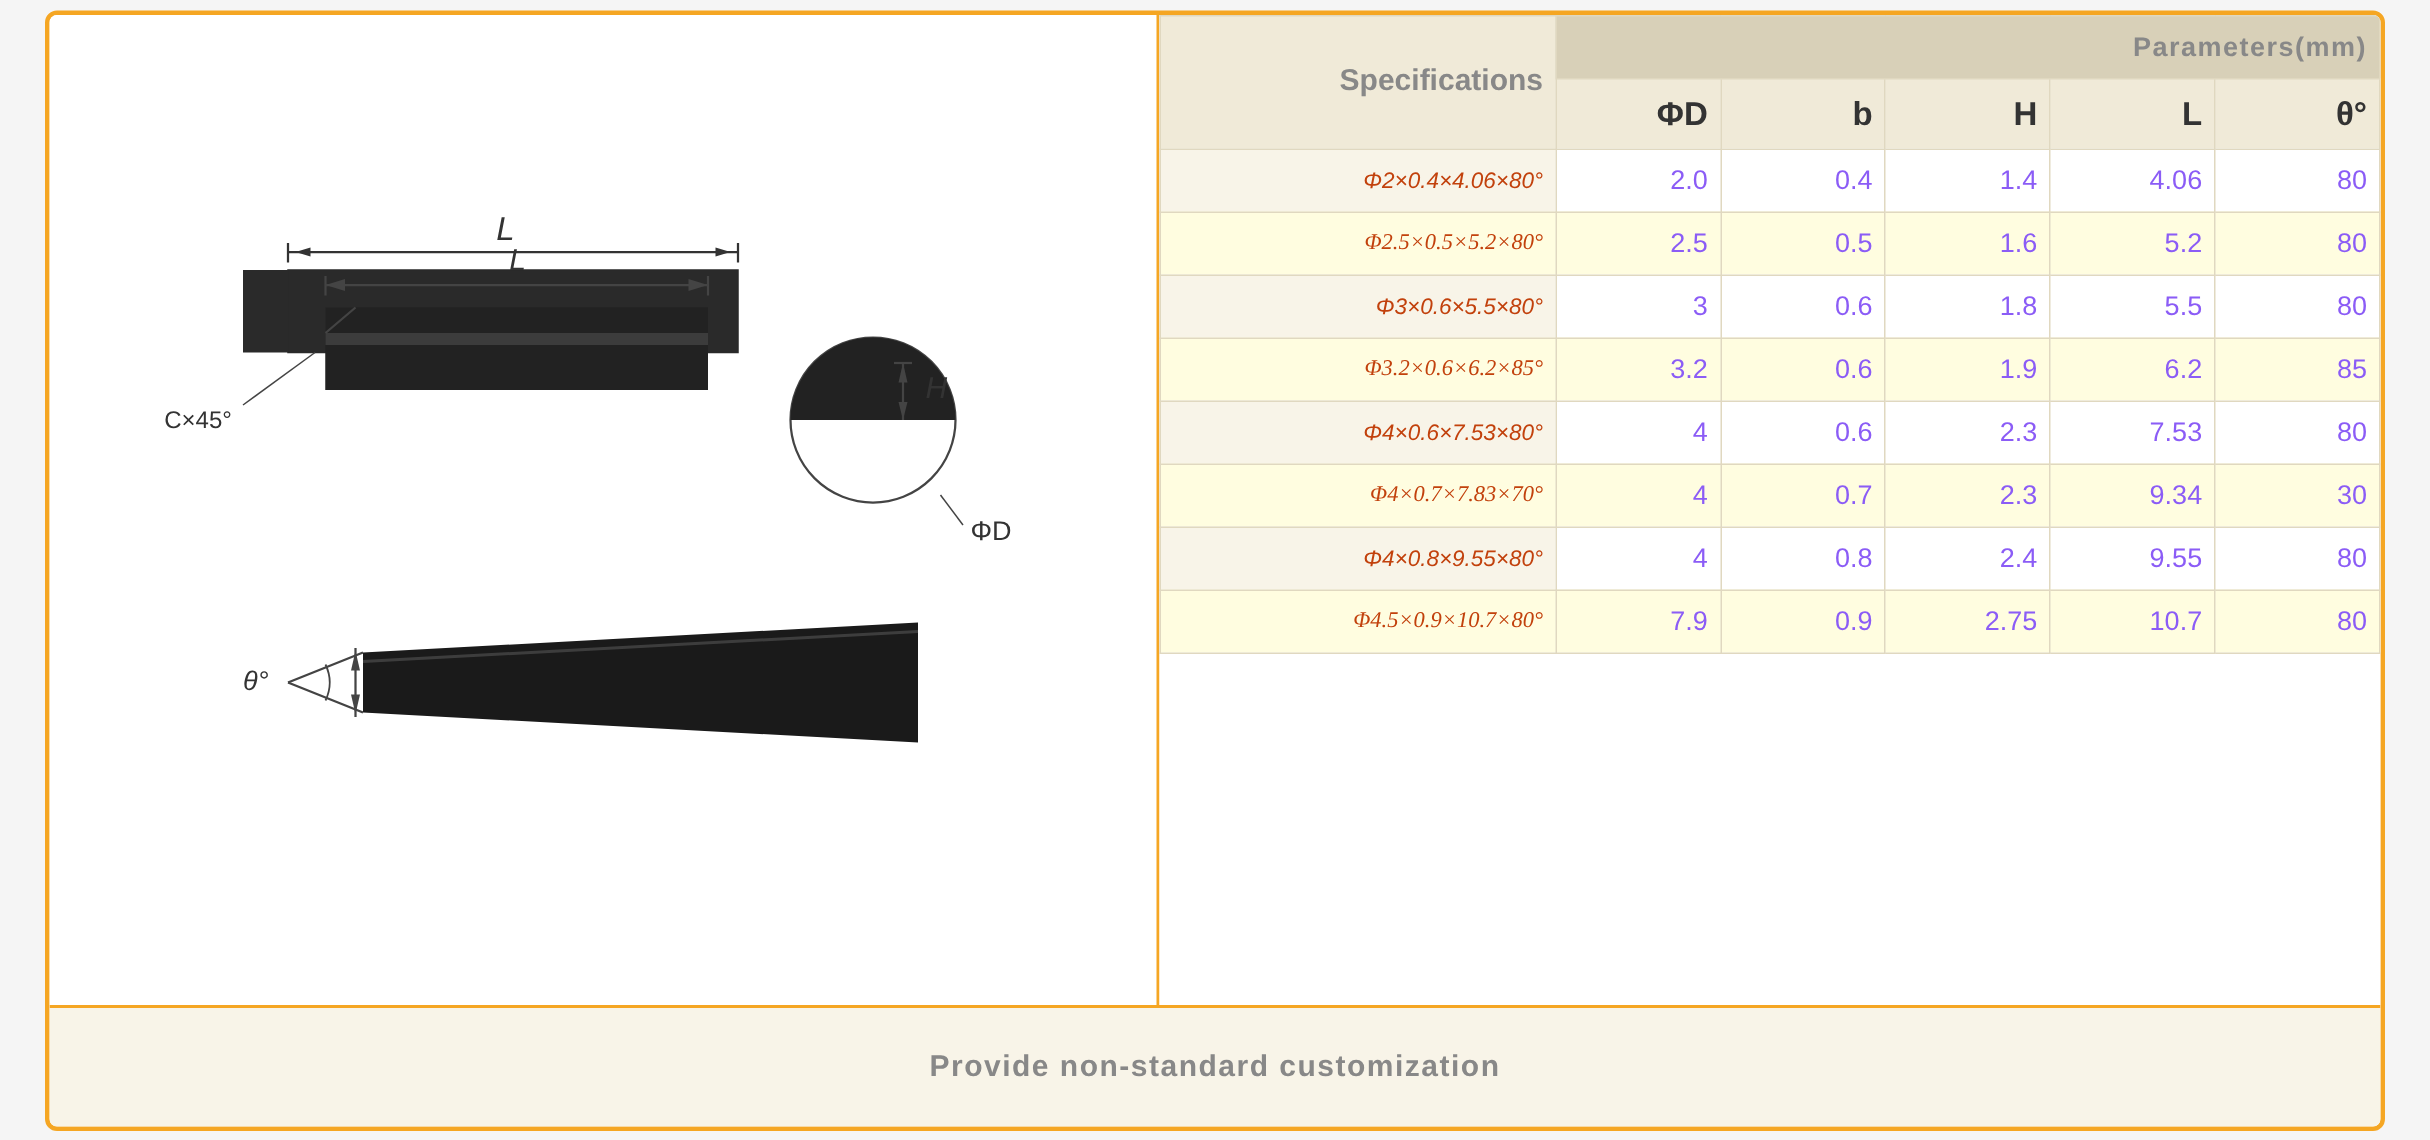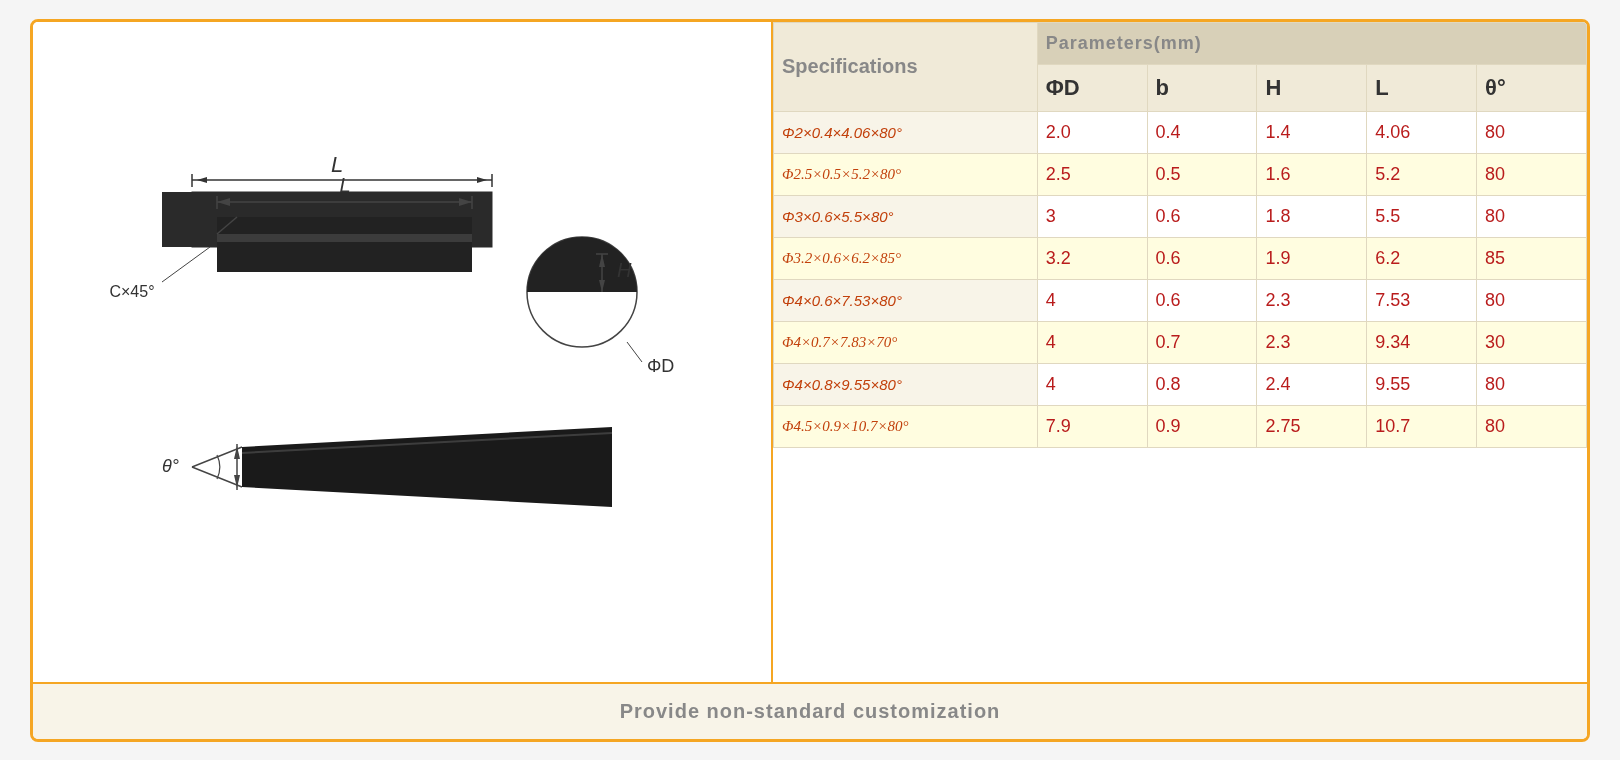--- a/index.html
+++ b/index.html
@@ -41,21 +41,21 @@
     .table-area {
       flex: 1;
       background: #fff;
     }
     table.spec-table {
       width: 100%;
       border-collapse: collapse;
     }
     table.spec-table th, table.spec-table td {
       border: 1px solid #e0d8c0;
-      text-align: left;
+      text-align: right;
       padding: 10px 8px;
     }
     .th-specs {
       background: #f0ead8;
       font-size: 20px;
       font-weight: bold;
       color: #888;
       vertical-align: middle;
       width: 240px;
       margin-left: 28px;
@@ -77,35 +77,35 @@
     }
     .td-spec-name {
       background: #f8f4e8;
       font-size: 15px;
       color: #c2410c;
       text-align: center;
       font-style: italic;
     }
     .td-value {
       font-size: 18px;
-      color: #b91c1c;
+      color: #8b5cf6;
       background: #fff;
     }
     .row-highlight .td-value {
       background: #fffde0;
     }
     .row-highlight .td-spec-name {
       background: #fffde0;
       font-family: Liberation Serif, serif;
     }
     
     .bottom-bar {
       border-top: 2px solid #f5a623;
       background: #f8f4e8;
-      padding: 16px;
+      padding: 28px;
       text-align: center;
       font-size: 20px;
       font-weight: bold;
       color: #888;
       letter-spacing: 1px;
     }
   </style>
 </head>
 <body>
 

